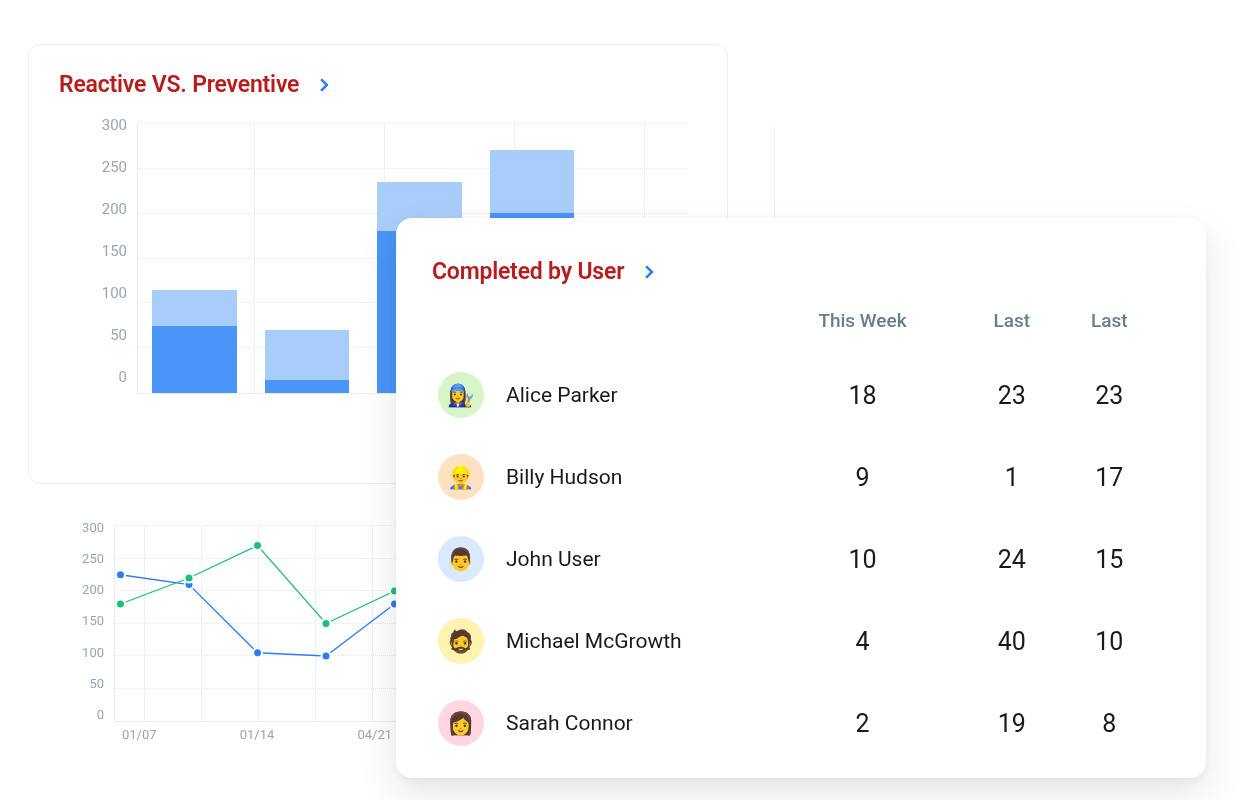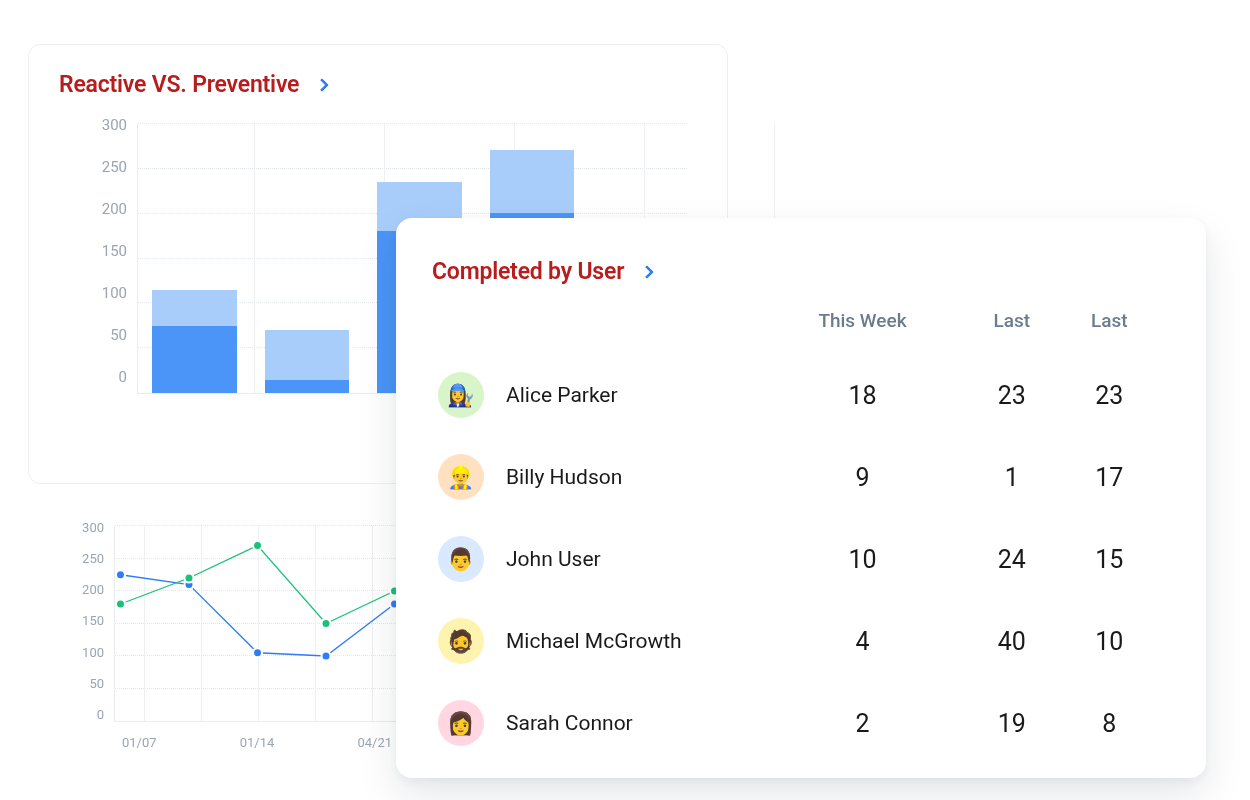--- a/index.html
+++ b/index.html
@@ -121,21 +121,21 @@
     border-bottom: 1px solid #e9edf1;
   }
   .line-chart .grid .gh {
     position: absolute; left:0; right:0; border-top:1px dotted #e3e8ed;
   }
   .line-chart .grid .gv {
     position: absolute; top:0; bottom:0; border-left:1px solid #eef1f4;
   }
   .line-chart .x-axis {
     position: absolute;
-    left: 54px; right: 0; bottom: 0;
+    left: 54px; right: 0; bottom: 8px;
     display: flex;
     justify-content: space-between;
     font-size: 13px;
     color: #9aa5b1;
     padding: 0 8px;
   }
   .line-chart svg { position:absolute; left:0; top:0; width:100%; height:100%; overflow:visible; }
   .users-card {
     left: 396px;
     top: 218px;

